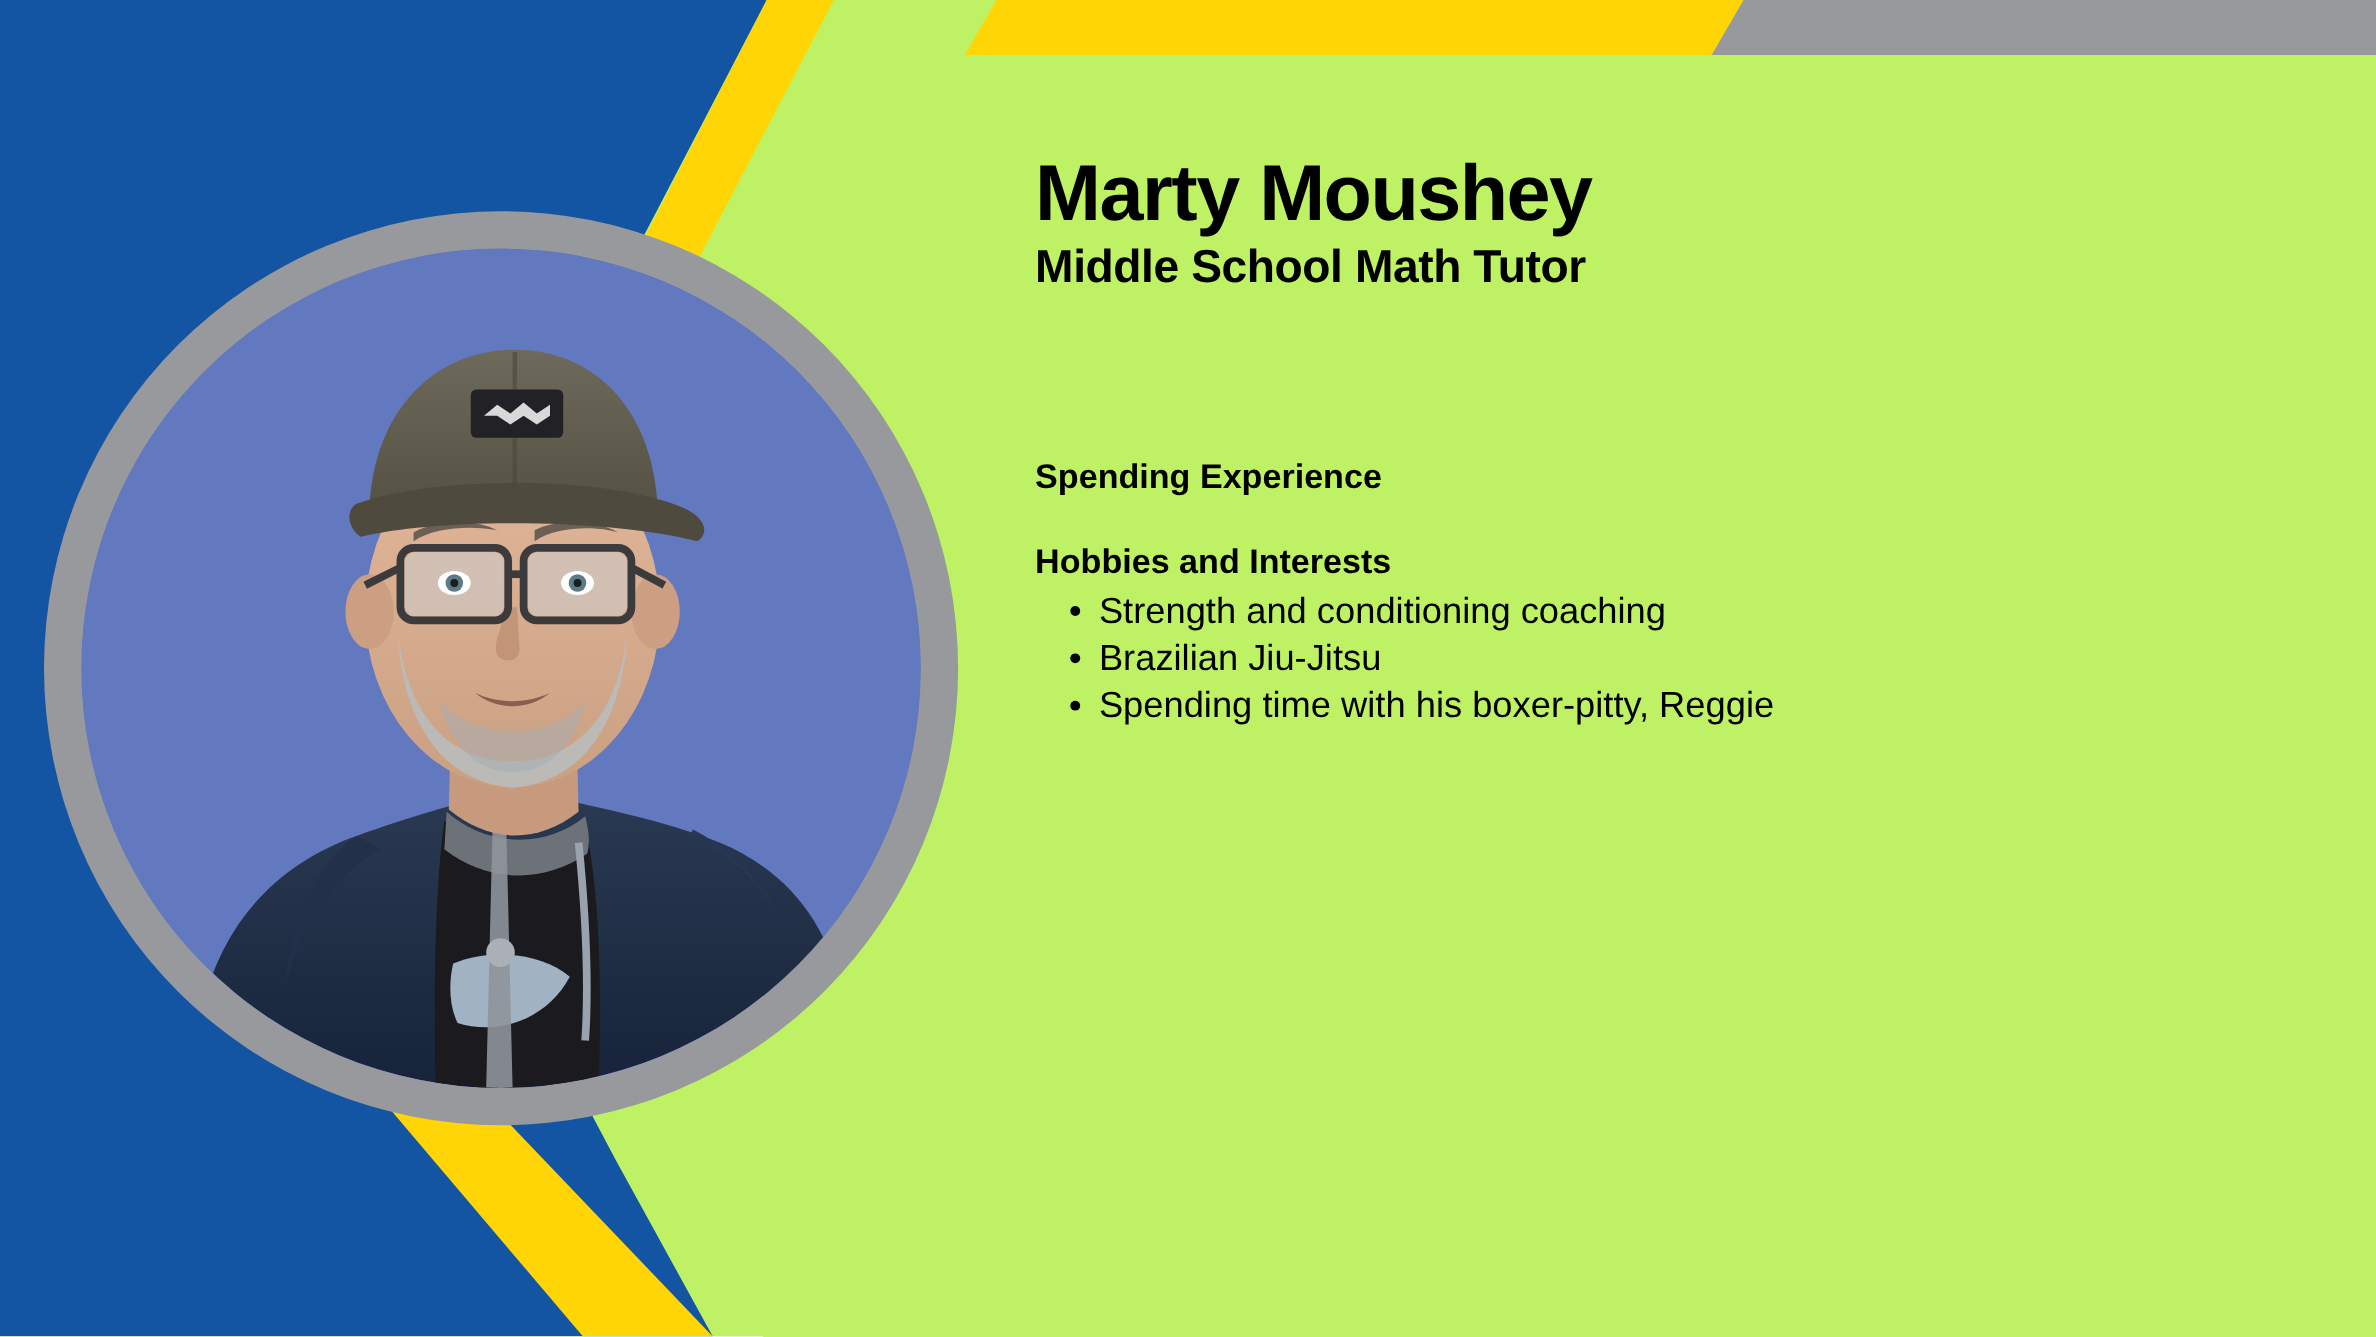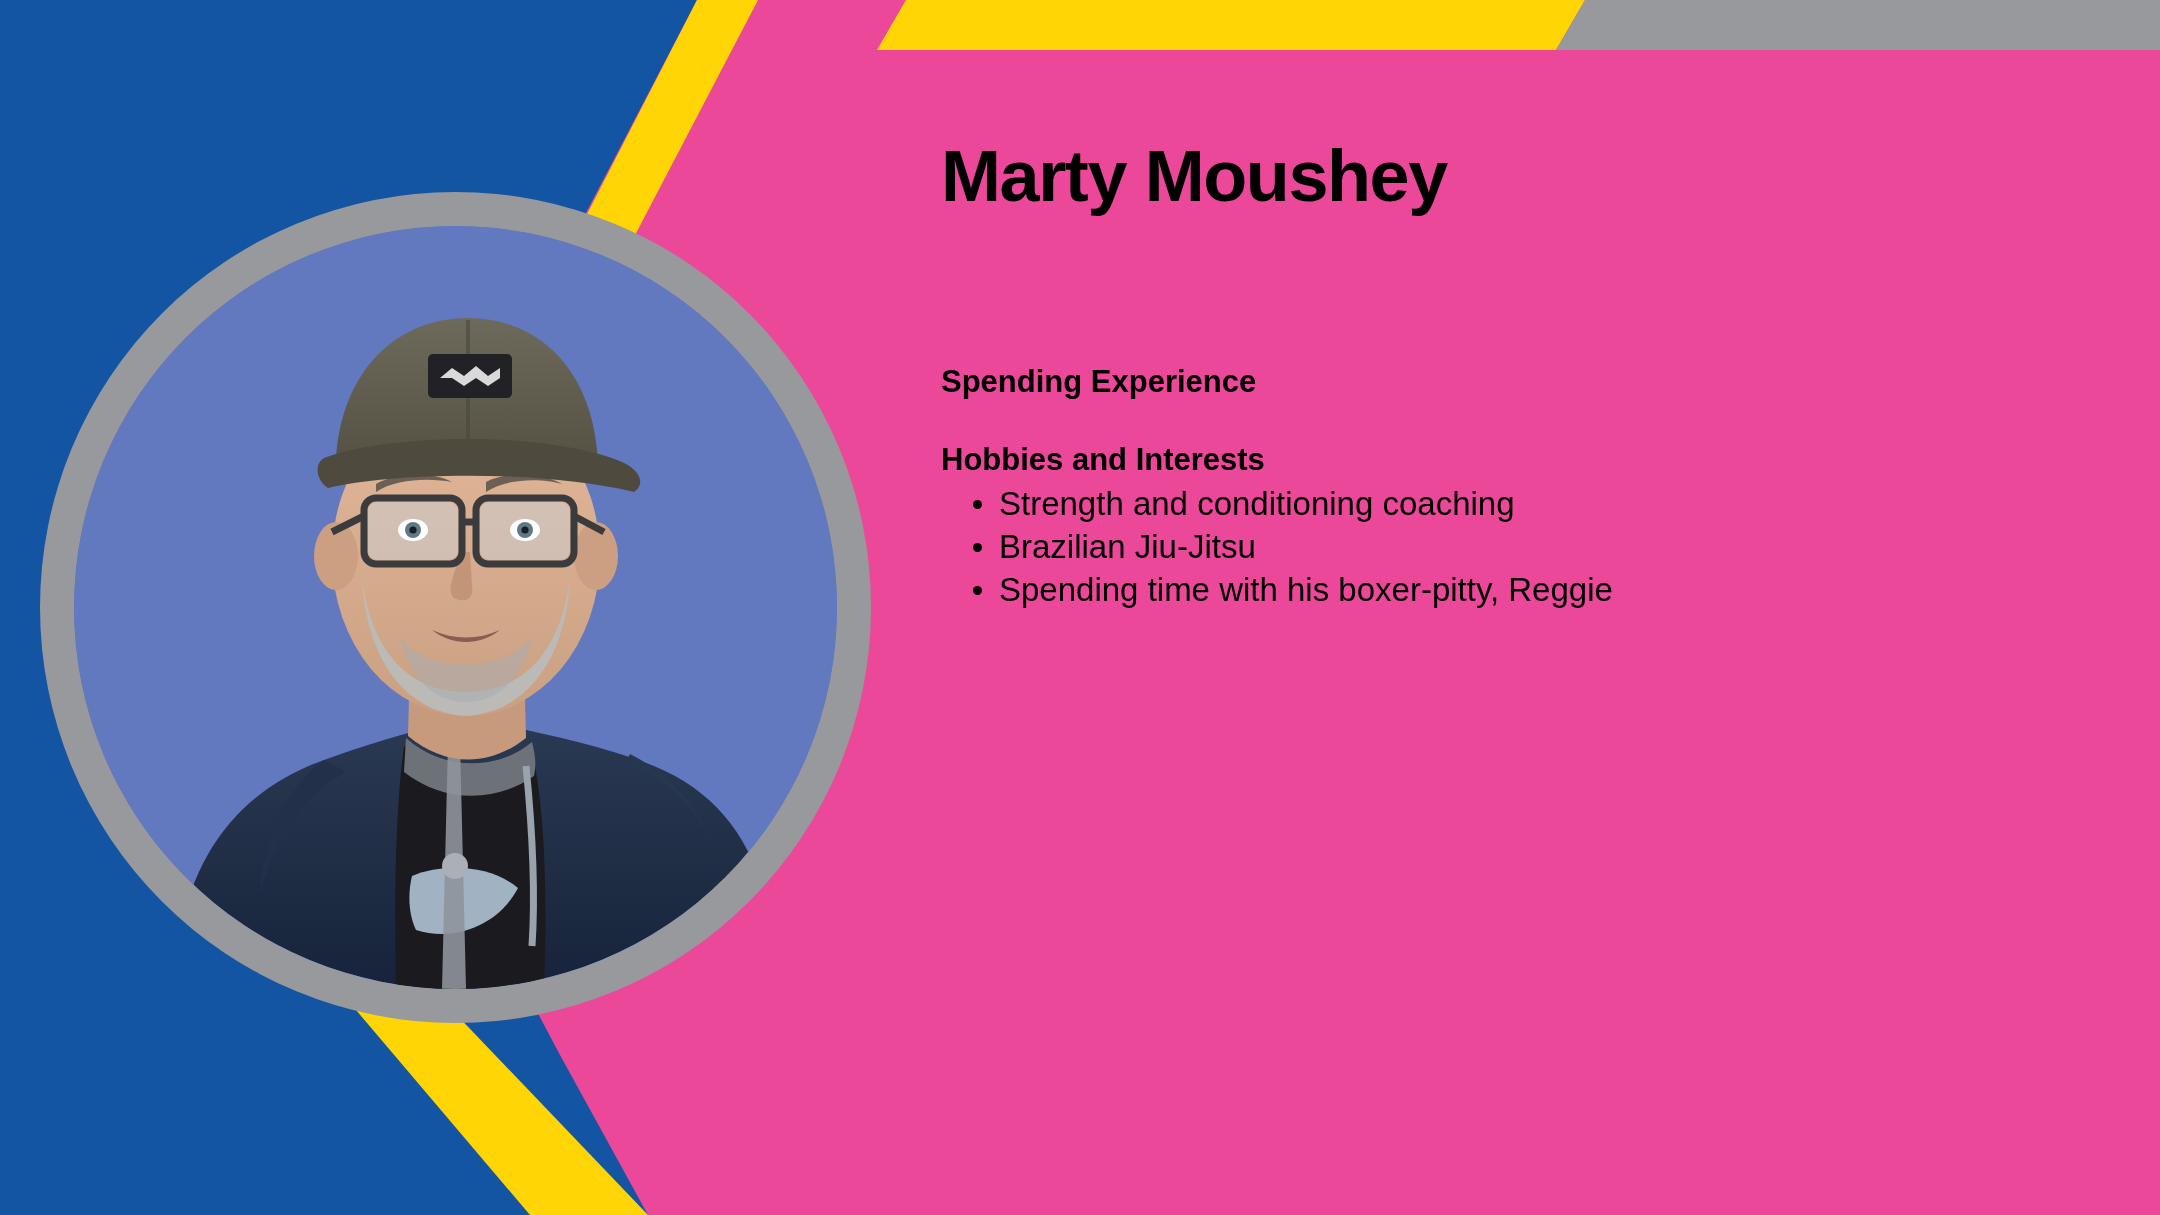--- a/index.html
+++ b/index.html
@@ -6,21 +6,21 @@
   * { margin:0; padding:0; box-sizing:border-box; }
   html, body {
     width:2160px; height:1215px;
     background:#ffffff;
     font-family:"Liberation Sans", sans-serif;
     overflow:hidden;
   }
   #slide {
     position:relative;
     width:2160px; height:1215px;
-    background:#ec4899;
+    background:#bef264;
     overflow:hidden;
   }
 
   
   #bg-shapes {
     position:absolute;
     left:0; top:0;
     width:2160px; height:1215px;
     display:block;
   }
@@ -229,20 +229,21 @@
           <path fill="#d9d9d9" d="M366,152 L378,142 L390,150 L402,140 L414,150 L426,142 L426,152
                    L414,160 L402,152 L390,160 L378,152 Z"></path>
         </g>
       </svg>
     </div>
   </div>
 
   <div id="content">
 
     <h1 id="name-title">Marty Moushey</h1>
+    <h2 id="role-subtitle">Middle School Math Tutor</h2>
 
     <div id="sections">
 
 
       <section class="section">
         <h3 class="section-heading">Spending Experience</h3>
         <ul class="bullet-list">
         </ul>
       </section>
 

